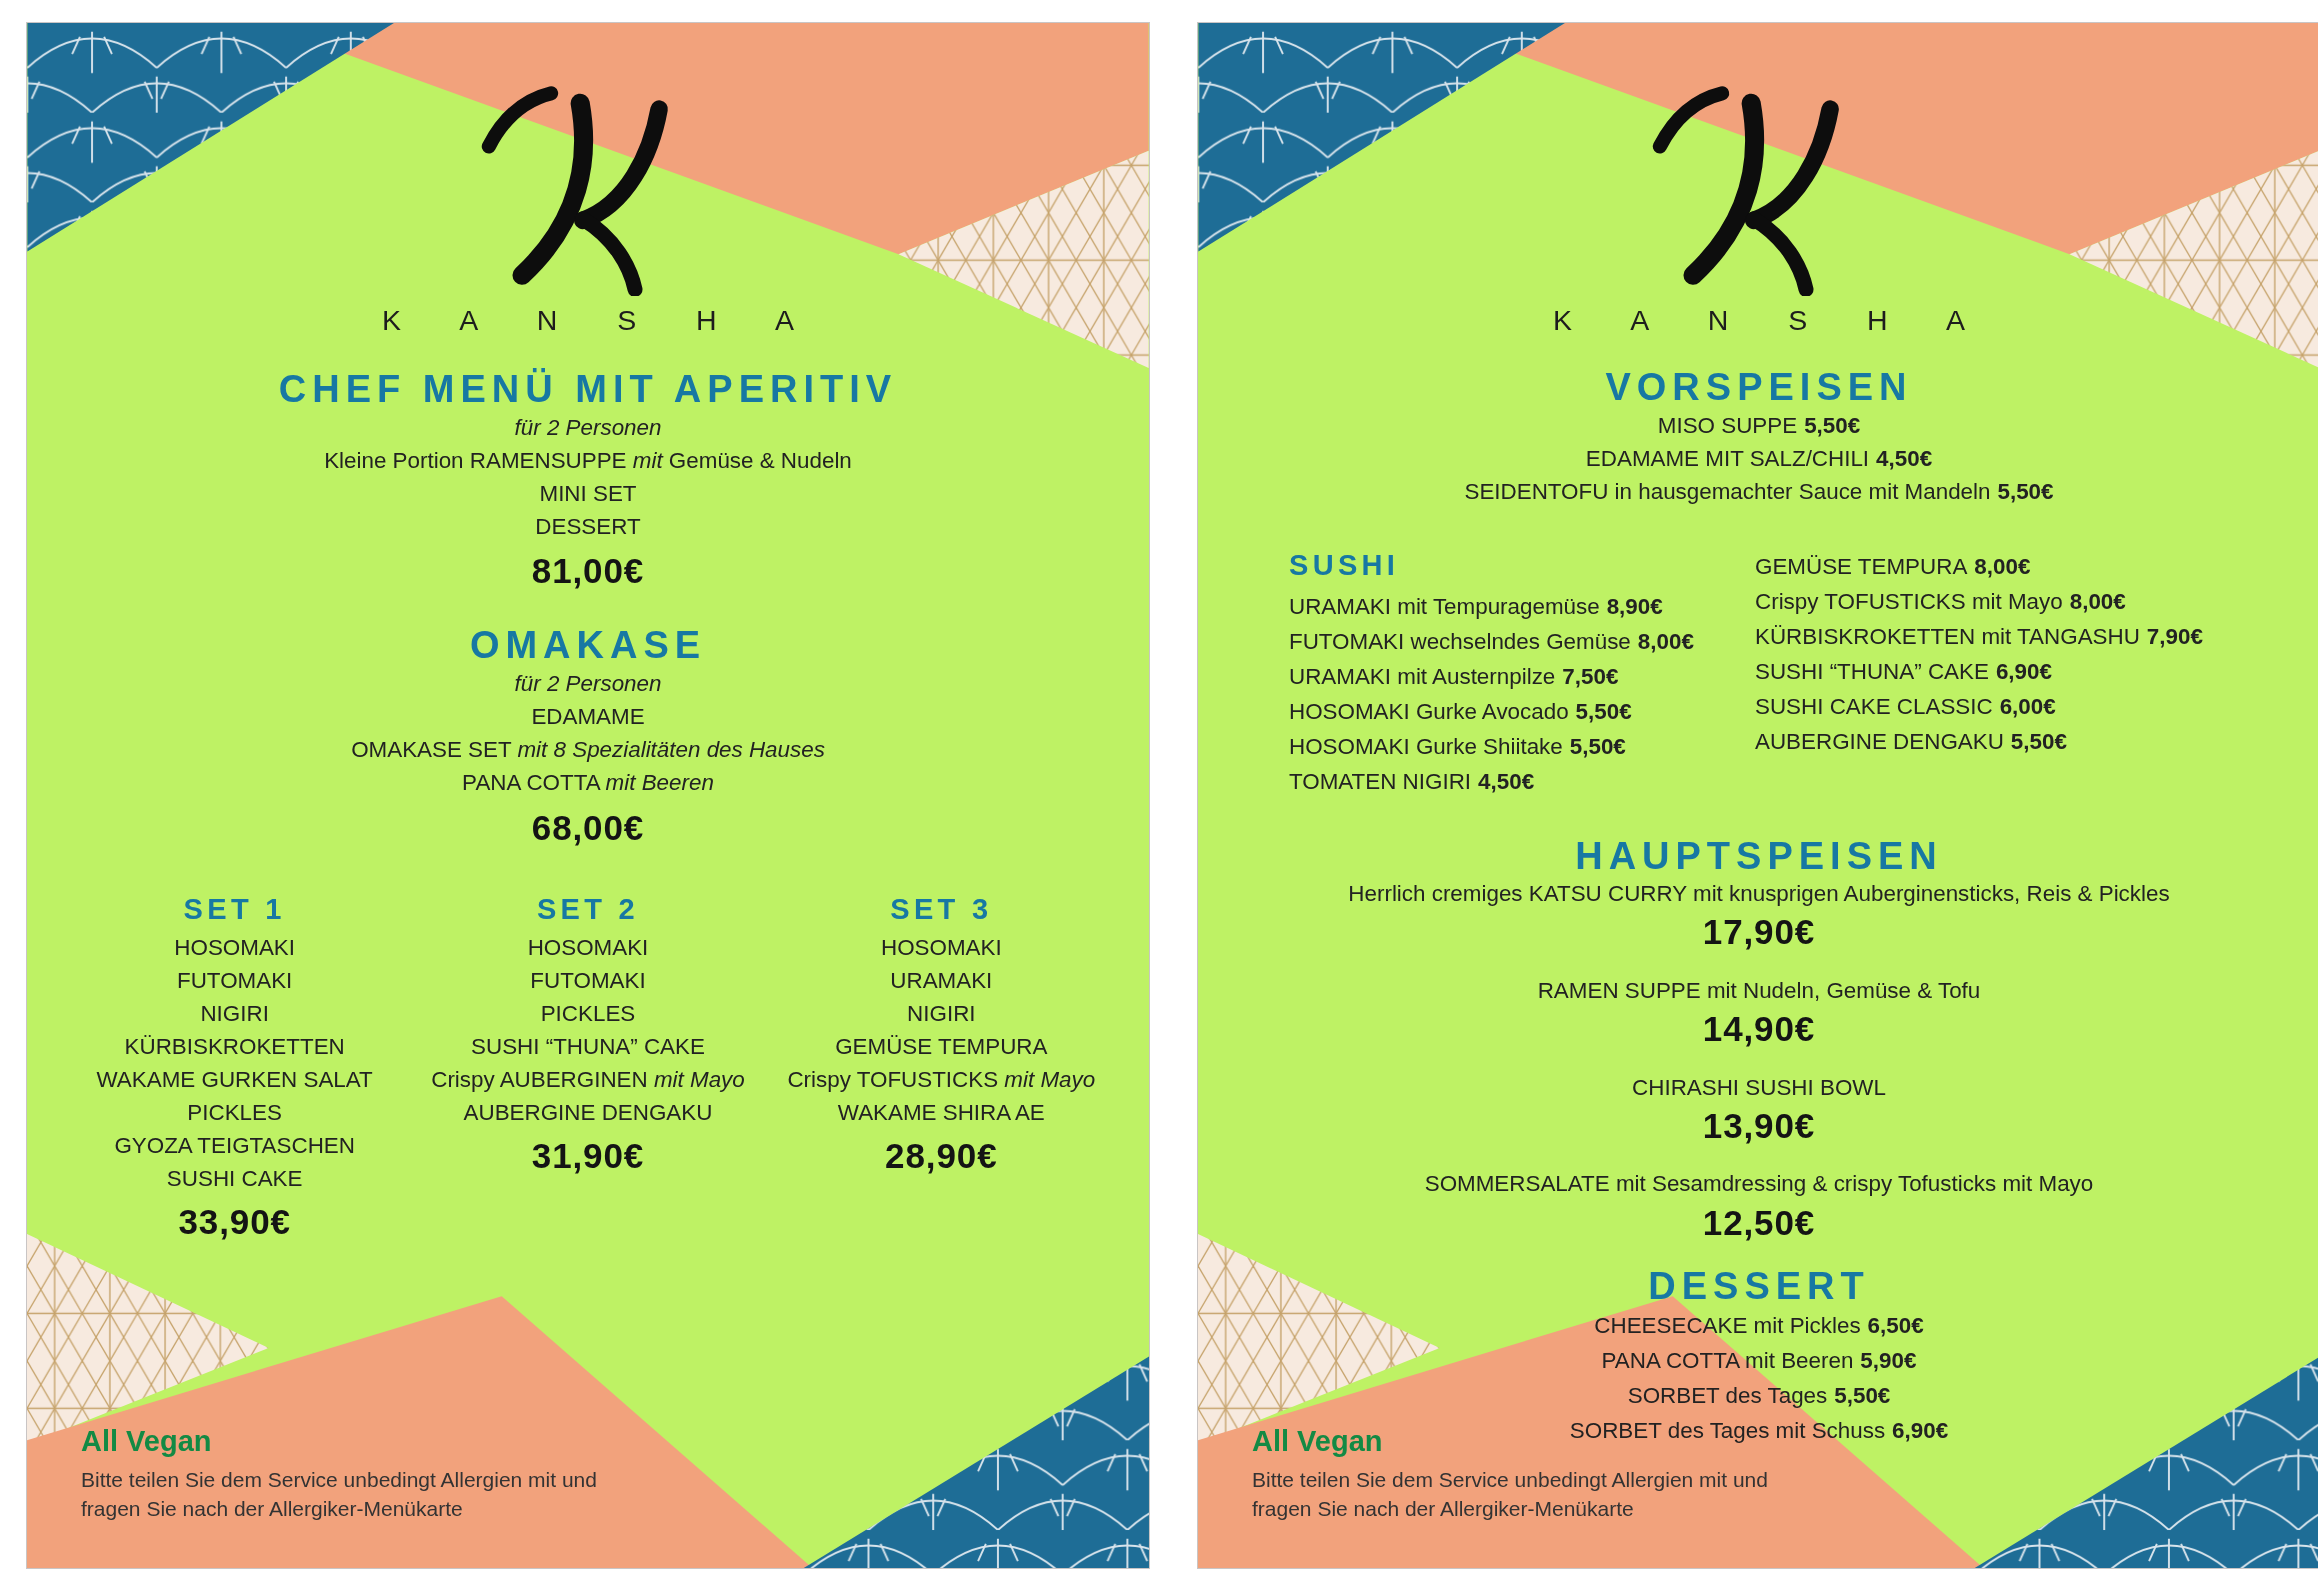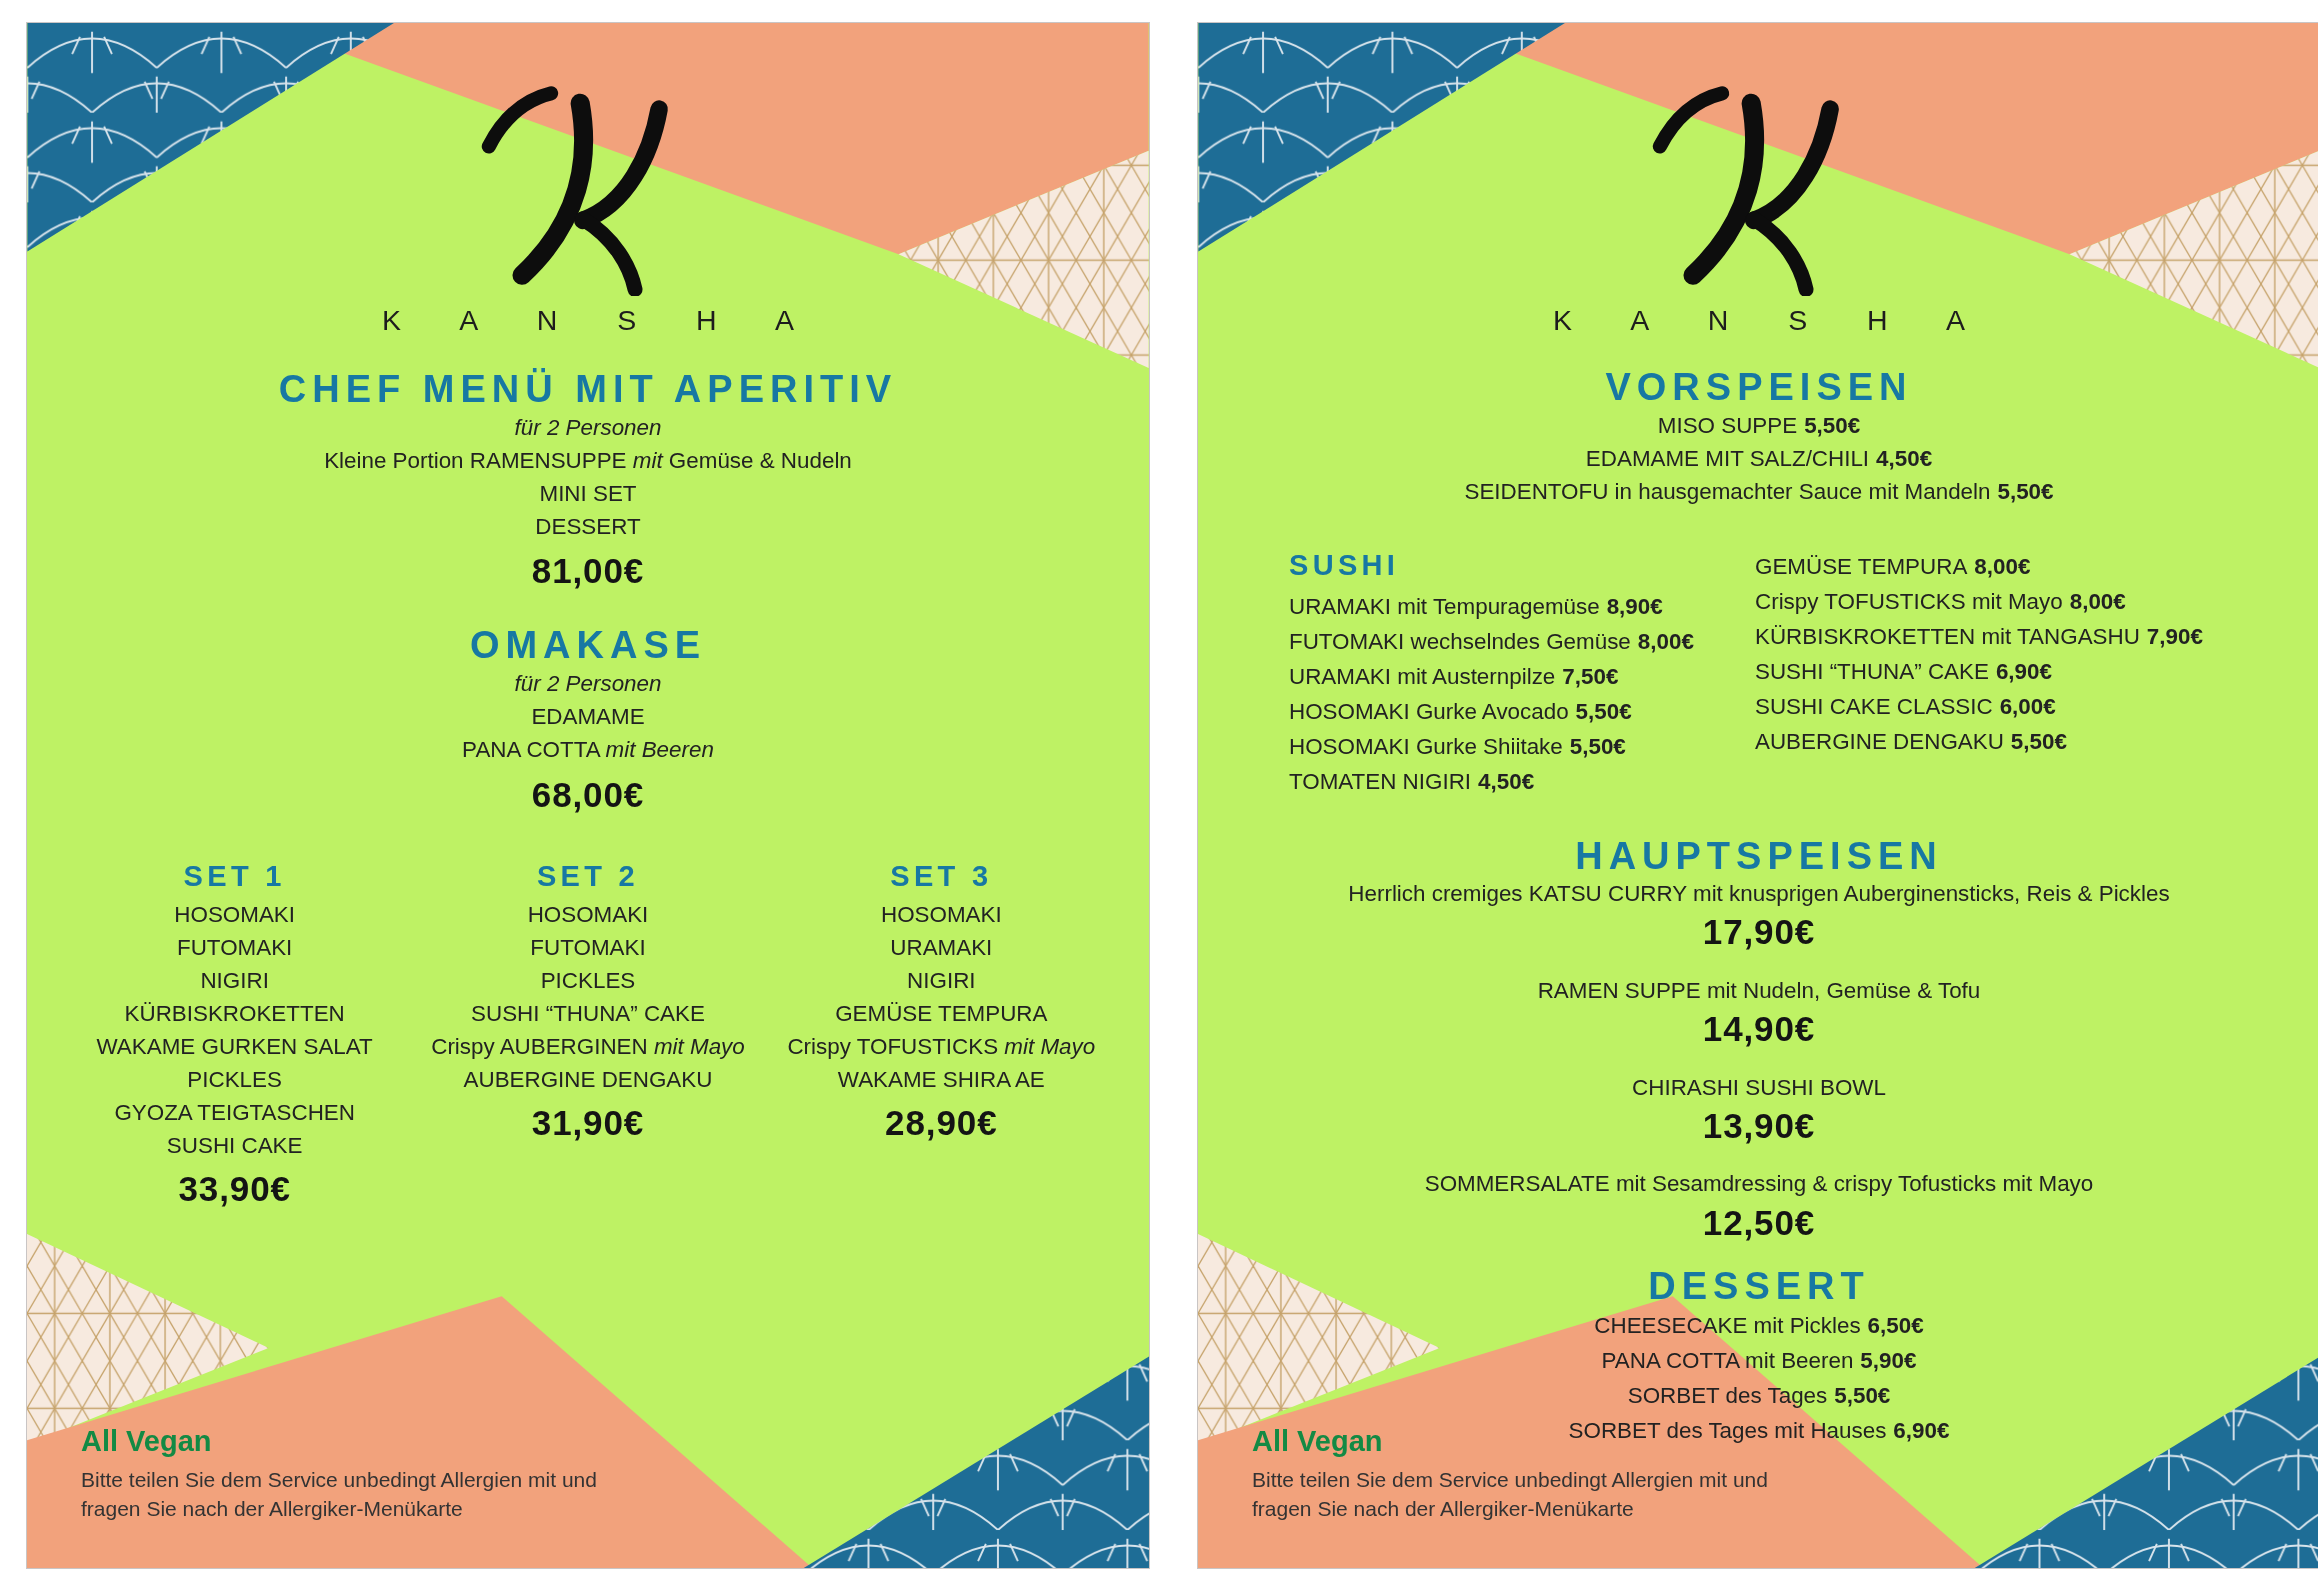--- a/index.html
+++ b/index.html
@@ -114,20 +114,21 @@
         <div class="mline"><span>Kleine Portion RAMENSUPPE </span><span class="it">mit</span><span> Gemüse &amp; Nudeln</span></div>
         <div class="mline">MINI SET</div>
         <div class="mline">DESSERT</div>
         <div class="price-big">81,00€</div>
       </div>
 
       <div class="sec-omakase">
         <div class="h1">OMAKASE</div>
         <div class="sub">für 2 Personen</div>
         <div class="mline">EDAMAME</div>
+        <div class="mline"><span>OMAKASE SET </span><span class="it">mit 8 Spezialitäten des Hauses</span></div>
         <div class="mline"><span>PANA COTTA </span><span class="it">mit Beeren</span></div>
         <div class="price-big">68,00€</div>
       </div>
 
       <div class="sets-row">
         <div class="set-col">
           <div class="h2">SET 1</div>
           <div class="mline"><span>HOSOMAKI</span><span class="it"></span></div>
           <div class="mline"><span>FUTOMAKI</span><span class="it"></span></div>
           <div class="mline"><span>NIGIRI</span><span class="it"></span></div>
@@ -240,21 +241,21 @@
           <div class="mline">SOMMERSALATE mit Sesamdressing &amp; crispy Tofusticks mit Mayo</div>
           <div class="price-big">12,50€</div>
         </div>
       </div>
 
       <div class="sec-dessert">
         <div class="h1">DESSERT</div>
         <div class="mline"><span>CHEESECAKE mit Pickles</span><span class="b">6,50€</span></div>
         <div class="mline"><span>PANA COTTA mit Beeren</span><span class="b">5,90€</span></div>
         <div class="mline"><span>SORBET des Tages</span><span class="b">5,50€</span></div>
-        <div class="mline"><span>SORBET des Tages mit Hauses</span><span class="b">6,90€</span></div>
+        <div class="mline"><span>SORBET des Tages mit Schuss</span><span class="b">6,90€</span></div>
       </div>
     </div>
 
     <div class="footer">
       <div class="footer-head">All Vegan</div>
       <div class="footer-line">Bitte teilen Sie dem Service unbedingt Allergien mit und</div>
       <div class="footer-line">fragen Sie nach der Allergiker-Menükarte</div>
     </div>
   </div>
 

